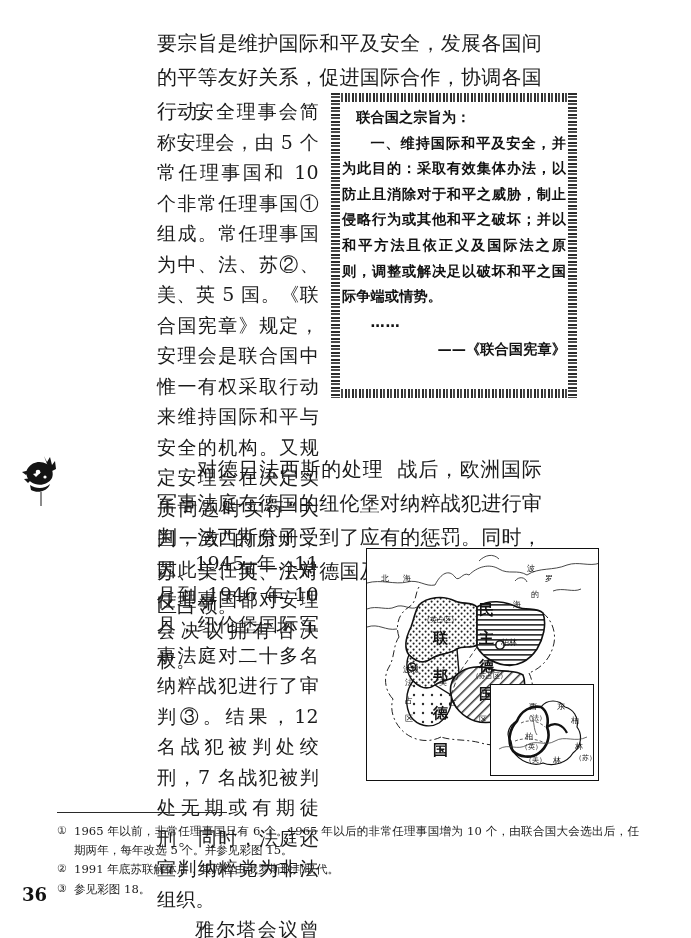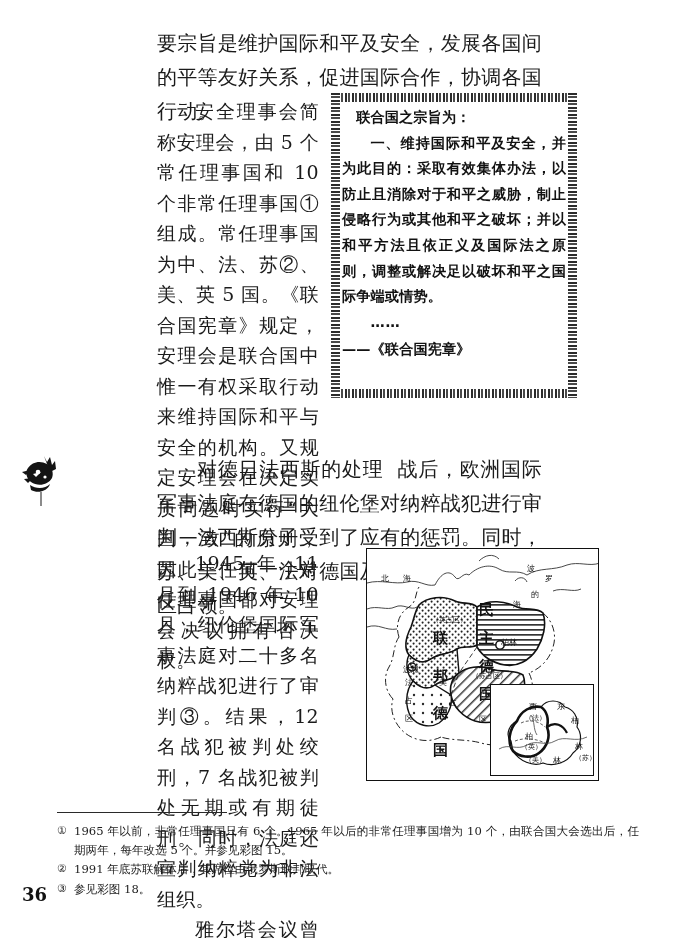--- a/index.html
+++ b/index.html
@@ -119,20 +119,21 @@
     color: #121212;
     text-align: justify;
     text-justify: inter-ideograph;
     letter-spacing: 0.1px;
   }
   #quote-inner p { margin: 0; }
   .q-head { text-indent: 1em; }
   .q-item { text-indent: 2em; }
   .q-dots { text-indent: 2em; letter-spacing: 1px; }
   .q-src {
+    text-align: right;
     margin-top: 2px !important;
   }
 
   
   #fascist-para {
     left: 157px;
     top: 452px;
     width: 385px;
   }
 
@@ -381,21 +382,21 @@
       </svg>
 
       
       <div id="map-label-host">
           <div class="map-label small" style="left: 14px; top: 24px;">北</div>
           <div class="map-label small" style="left: 36px; top: 24px;">海</div>
           <div class="map-label small" style="left: 160px; top: 14px;">波</div>
           <div class="map-label small" style="left: 178px; top: 24px;">罗</div>
           <div class="map-label small" style="left: 164px; top: 40px;">的</div>
           <div class="map-label small" style="left: 146px; top: 50px;">海</div>
-          <div class="map-label tiny" style="left: 65px; top: 66px;">（英占区）</div>
+          <div class="map-label tiny" style="left: 56px; top: 66px;">（英占区）</div>
           <div class="map-label big" style="left: 66px; top: 80px;">联</div>
           <div class="map-label big" style="left: 66px; top: 118px;">邦</div>
           <div class="map-label big" style="left: 66px; top: 155px;">德</div>
           <div class="map-label big" style="left: 66px; top: 192px;">国</div>
           <div class="map-label small" style="left: 36px; top: 107px; margin-top: 8px;">波恩</div>
           <div class="map-label big" style="left: 112px; top: 52px;">民</div>
           <div class="map-label big" style="left: 112px; top: 80px;">主</div>
           <div class="map-label big" style="left: 112px; top: 108px;">德</div>
           <div class="map-label big" style="left: 112px; top: 136px;">国</div>
           <div class="map-label small" style="left: 134px; top: 88px;">柏林</div>

